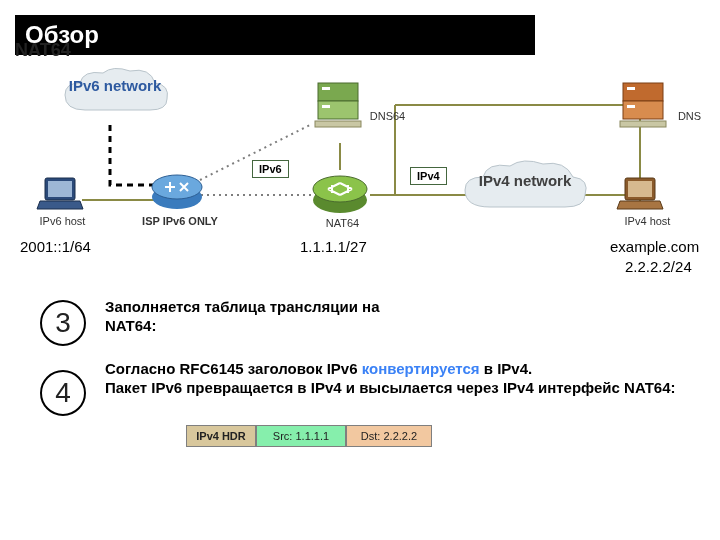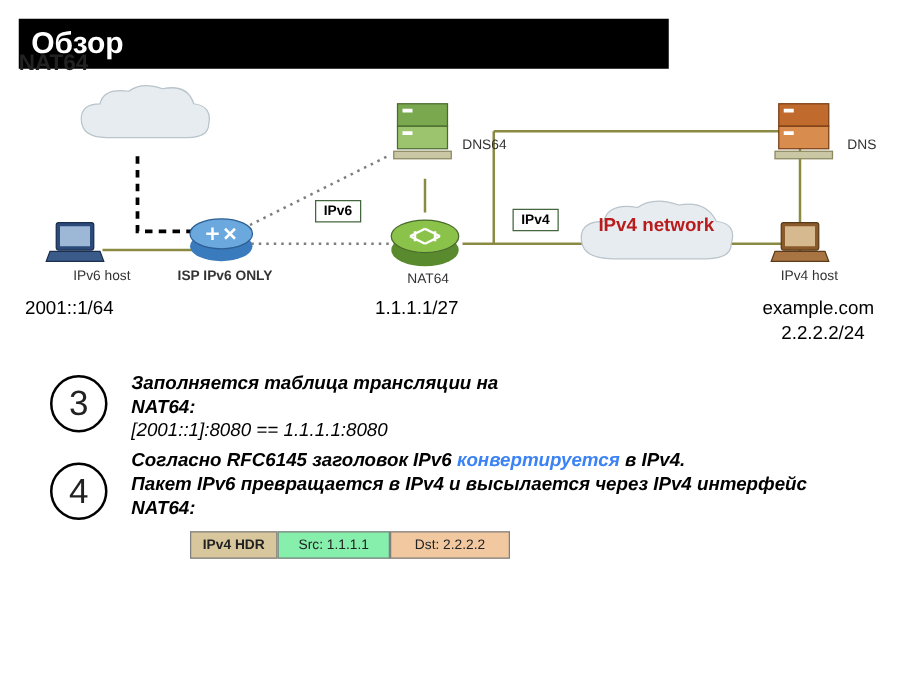--- a/index.html
+++ b/index.html
@@ -8,29 +8,29 @@
   .subtitle { position:absolute; left:15px; top:40px; font-weight:700; font-size:18px; color:#222; }
   .diagram { position:absolute; left:0; top:55px; width:720px; height:200px; }
   
   .cloud { position:absolute; }
   .cloud svg { display:block; }
   .cloud-label { position:absolute; font-weight:700; font-size:15px; text-align:center; width:100%; left:0; }
   .item-label { position:absolute; font-size:11px; color:#333; text-align:center; }
   .big-label { position:absolute; font-size:15px; color:#000; }
   .packet-label { position:absolute; border:1.5px solid #44663e; font-size:11px; padding:2px 6px; background:#fff; color:#000; font-weight:600; }
   .step-circle { position:absolute; width:46px; height:46px; border:2.5px solid #000; border-radius:50%; text-align:center; font-size:28px; line-height:42px; font-family: "Segoe UI", Arial, sans-serif; }
-  .step-text { position:absolute; font-size:15px; font-weight:700; color:#000; line-height:1.25;font-style:italic; }
+  .step-text { position:absolute; font-size:15px; font-weight:700; color:#000; line-height:1.25; }
   .step-text .normal { font-weight:400; }
   .step-text .red { color:#3b82f6; }
   
   .pkt { position:absolute; display:flex; height:22px; font-size:11px; }
   .pkt div { border:1px solid #7f7f7f; display:flex; align-items:center; justify-content:center; }
   .pkt .hdr { background:#d8c79c; width:70px; font-weight:700; }
   .pkt .src { background:#86efac; width:90px; }
-  .pkt .dst { background:#f2c8a0; width:96px; }
+  .pkt .dst { background:#f2c8a0; width:86px; }
   .pkt .pay { background:#fff; width:200px; }
   
   .laptop { position:absolute; }
   .server { position:absolute; }
   .router { position:absolute; }
   .nat { position:absolute; }
   .dns { position:absolute; }
 </style>
 </head>
 <body>
@@ -57,37 +57,38 @@
     <path d="M395 50 L395 140" stroke="#8a8a45" stroke-width="2" fill="none"></path>
 
     <path d="M395 50 L640 50" stroke="#8a8a45" stroke-width="2" fill="none"></path>
     <path d="M640 50 L640 150" stroke="#8a8a45" stroke-width="2" fill="none"></path>
   </svg>
 
   <div class="cloud" style="left:55px; top:10px; width:120px; height:55px;">
     <svg viewBox="0 0 120 55" width="120" height="55">
       <path d="M30 45 Q10 45 10 30 Q10 18 25 18 Q28 5 48 8 Q58 0 75 6 Q95 2 100 18 Q115 20 112 34 Q112 45 95 45 Z" fill="#e6ecf0" stroke="#b9c4cb"></path>
     </svg>
+    <div class="cloud-label" style="top:12px; color:#2e5aa0;">IPv6 network</div>
   </div>
 
   <div class="cloud" style="left:455px; top:102px; width:140px; height:60px;">
     <svg viewBox="0 0 140 60" width="140" height="60">
       <path d="M35 50 Q10 50 10 33 Q10 20 28 20 Q32 5 55 9 Q68 0 88 7 Q110 3 118 20 Q135 22 130 38 Q130 50 110 50 Z" fill="#e6ecf0" stroke="#b9c4cb"></path>
     </svg>
-    <div class="cloud-label" style="top:15px; color:#b91c1c;">IPv4 network</div>
+    <div class="cloud-label" style="top:15px; color:#404040;">IPv4 network</div>
   </div>
 
   <div class="laptop" style="left:35px; top:120px;">
     <svg width="50" height="40">
       <rect x="10" y="3" width="30" height="22" rx="2" fill="#2b4a7a" stroke="#1a2e4d"></rect>
       <rect x="13" y="6" width="24" height="16" fill="#9db7d6"></rect>
       <path d="M5 26 L45 26 L48 34 L2 34 Z" fill="#3a5a8a" stroke="#1a2e4d"></path>
     </svg>
   </div>
-  <div class="item-label" style="left:35px; top:160px; width:55px;margin-left:19px;">IPv6 host</div>
+  <div class="item-label" style="left:35px; top:160px; width:55px;">IPv6 host</div>
 
   <div class="router" style="left:150px; top:110px;">
     <svg width="55" height="50">
       <ellipse cx="27" cy="32" rx="25" ry="12" fill="#3a7bbd"></ellipse>
       <ellipse cx="27" cy="22" rx="25" ry="12" fill="#6aa8de" stroke="#2d5f94"></ellipse>
       <path d="M15 22 L25 22 M20 17 L20 27 M30 18 L38 26 M38 18 L30 26" stroke="#fff" stroke-width="2"></path>
     </svg>
   </div>
   <div class="item-label" style="left:135px; top:160px; width:90px; font-weight:700;">ISP IPv6 ONLY</div>
 
@@ -138,26 +139,25 @@
 
 <div class="big-label" style="left:20px; top:238px;text-align:right;">2001::1/64</div>
 <div class="big-label" style="left:300px; top:238px;">1.1.1.1/27</div>
 <div class="big-label" style="left:610px; top:238px; text-align:right;">example.com</div>
 <div class="big-label" style="left:625px; top:258px;">2.2.2.2/24</div>
 
 <div class="step-circle" style="left:40px; top:300px;">3</div>
 <div class="step-text" style="left:105px; top:298px; width:560px;">
   <span>Заполняется таблица трансляции на</span><br>
   <span>NAT64:</span><br>
-  <span class="normal">[2001::1]:8080 == 1.1.1.1:8080</span>
 </div>
 
 <div class="step-circle" style="left:40px; top:370px;">4</div>
 <div class="step-text" style="left:105px; top:360px; width:575px;">
   <span>Согласно RFC6145 заголовок IPv6 </span><span class="red">конвертируется</span><span> в IPv4.</span><br>
   <span>Пакет IPv6 превращается в IPv4 и высылается через IPv4 интерфейс NAT64:</span>
 </div>
 
-<div class="pkt" style="left:152px; top:425px;border-radius:10px;">
+<div class="pkt" style="left:186px; top:425px;border-radius:10px;">
   <div class="hdr">IPv4 HDR</div>
   <div class="src">Src: 1.1.1.1</div>
   <div class="dst">Dst: 2.2.2.2</div>
 </div>
 
 </body></html>

